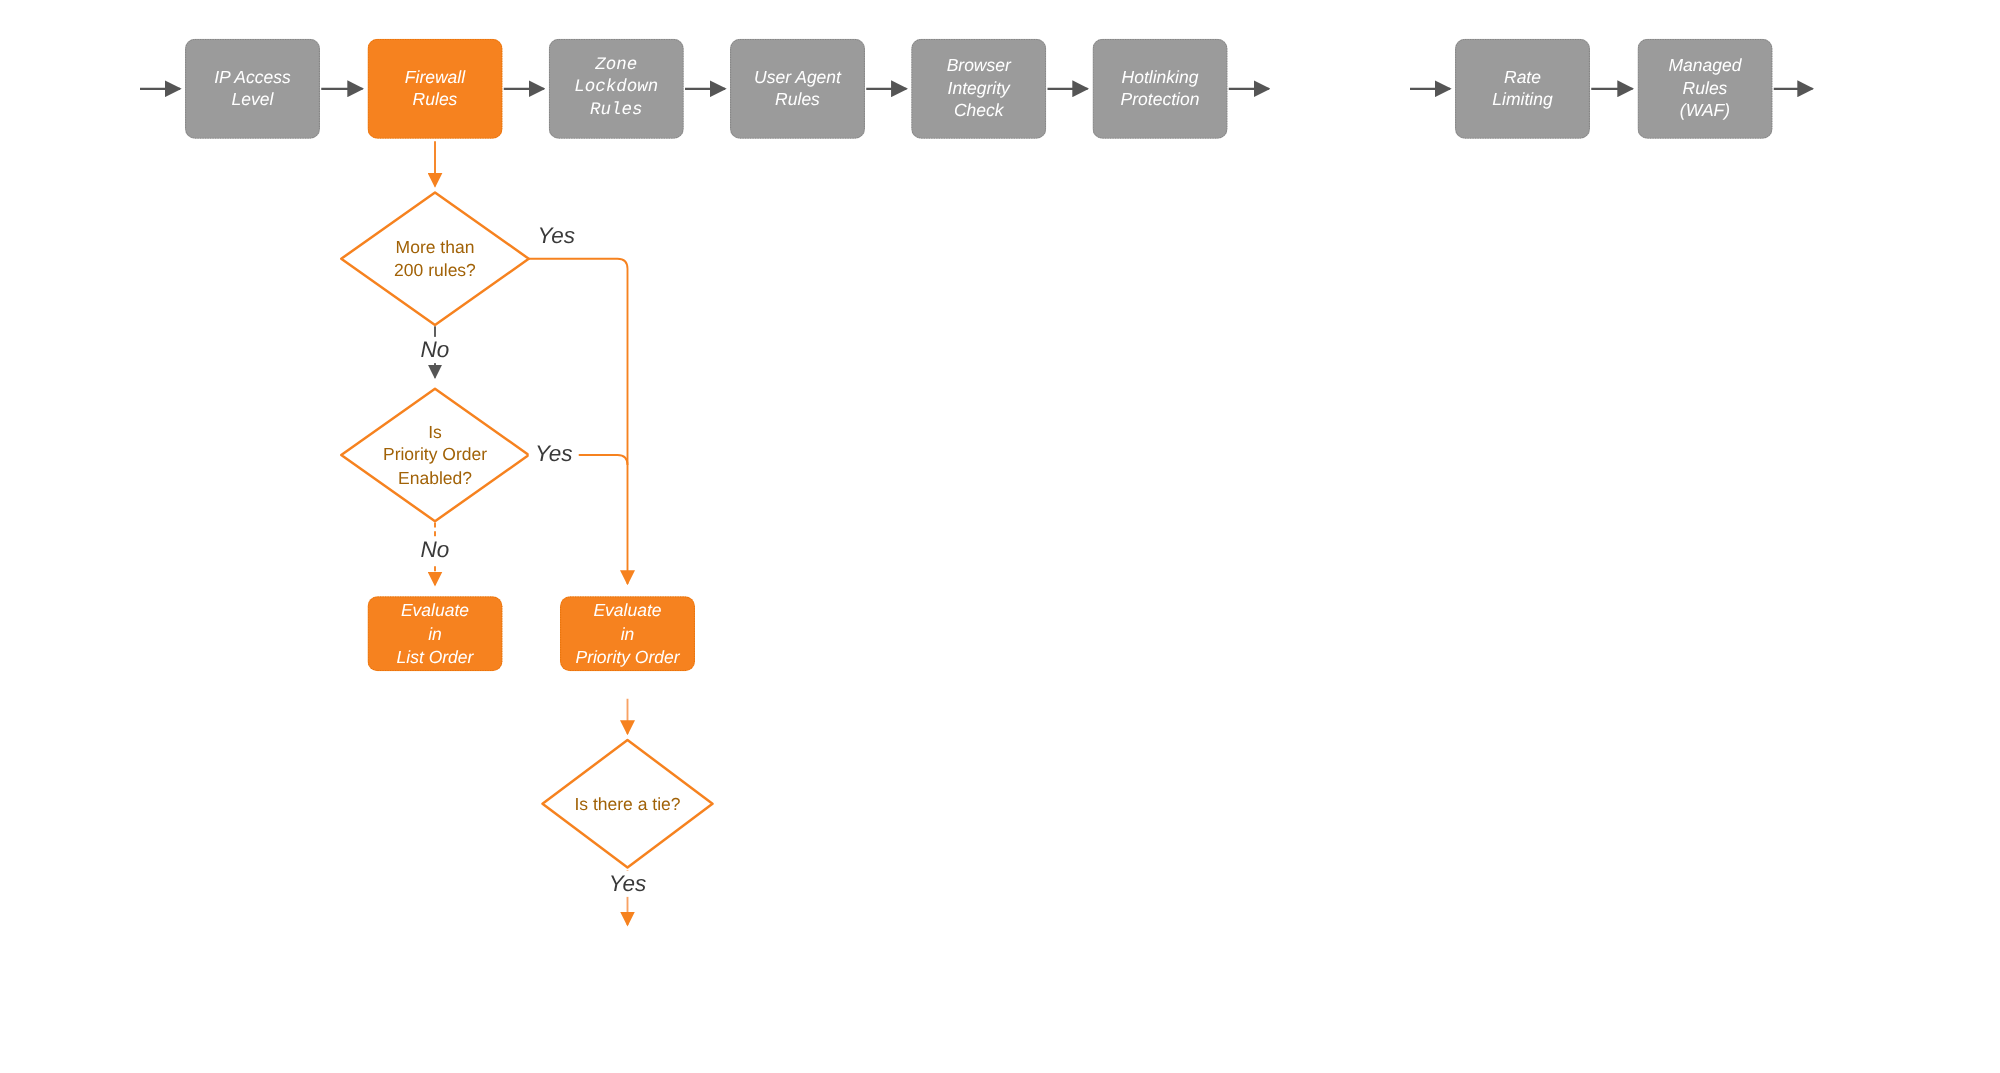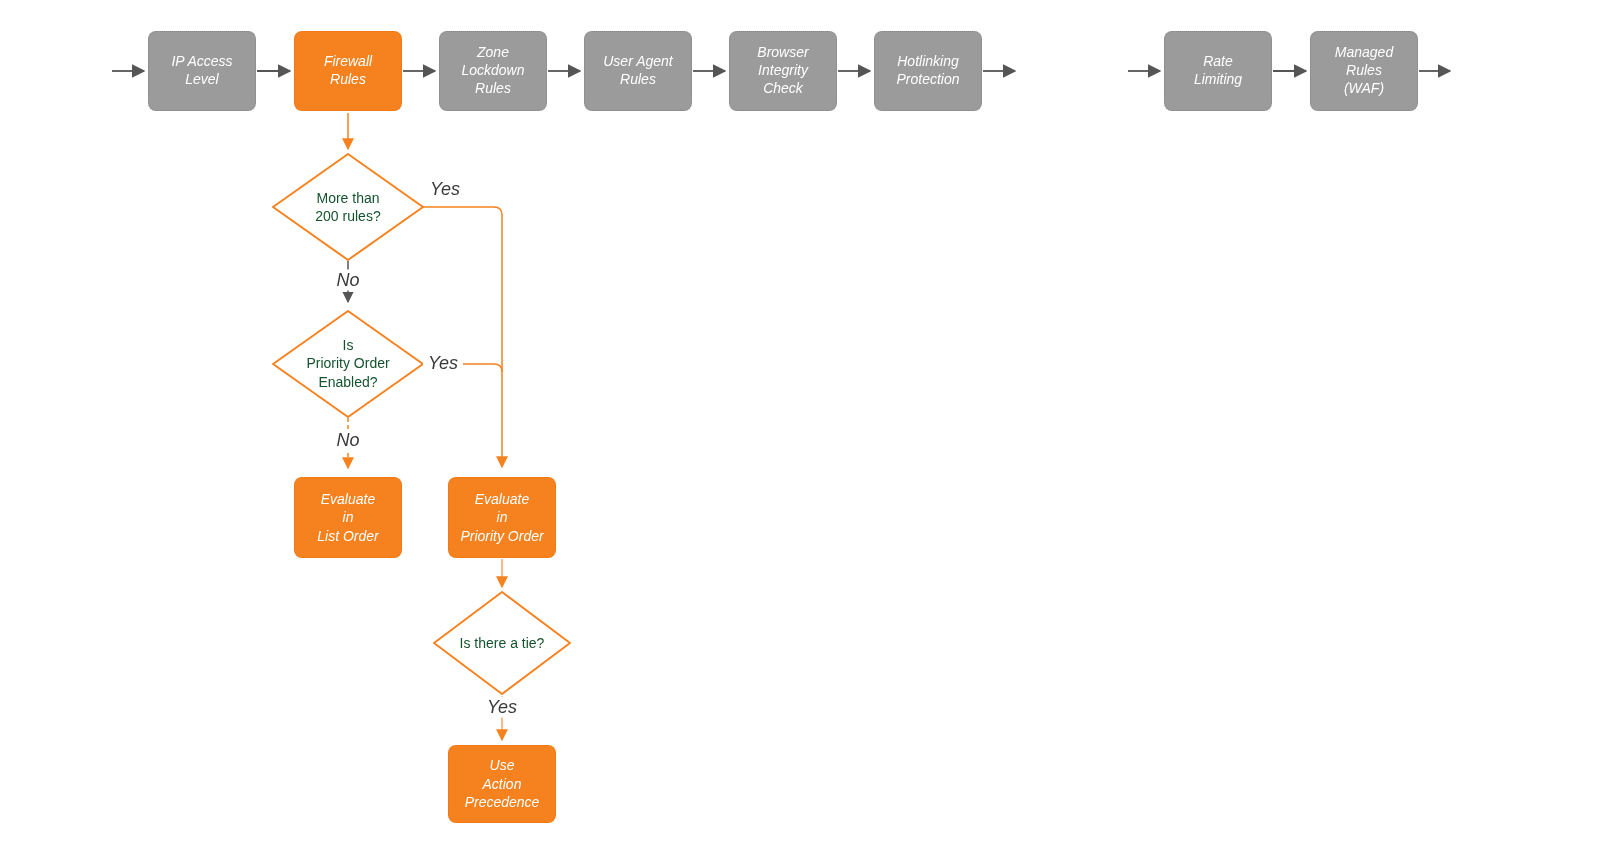--- a/index.html
+++ b/index.html
@@ -27,21 +27,21 @@
     border-radius:8px;
     color:#ffffff;
     font-style:italic;
     font-size:14px;line-height:1.28;
   }
   .stage.highlight{
     background:#f6821f;
     border:1px dotted #e8730a;
   }
   .action{
-    width:108px;height:81px;
+    width:108px;height:60px;
     background:#f6821f;
     border:1px dotted #e8730a;
     border-radius:8px;
     color:#ffffff;
     font-style:italic;
     font-size:14px;line-height:1.32;
   }
   .terminal{
     width:82px;height:82px;
     border-radius:50%;
@@ -52,21 +52,21 @@
     background:#ffffff;
     border:4px solid #1578be;
     color:#1578be;
   }
   .terminal.filled{
     background:#1578be;
     border:4px solid #1578be;
     color:#ffffff;
   }
   .dlabel{
-    color:#14532d;
+    color:#a16207;
     font-size:14px;line-height:1.32;
     transform:translate(-50%,-50%);
     width:150px;
   }
   .elabel{
     color:#3a3a3a;
     font-style:italic;
     font-size:18px;
     transform:translate(-50%,-50%);
     background:#ffffff;
@@ -126,21 +126,21 @@
     </g>
   </svg>
 
 
   <div class="node stage" style="left:148px;top:31px;">IP Access
 Level</div>
 
   <div class="node stage highlight" style="left:294px;top:31px;">Firewall
 Rules</div>
 
-  <div class="node stage" style="left:439px;top:31px;">Zone
+  <div class="node stage" style="left:439px;top:31px;font-family:Liberation Mono, monospace;">Zone
 Lockdown
 Rules</div>
 
   <div class="node stage" style="left:584px;top:31px;">User Agent
 Rules</div>
 
   <div class="node stage" style="left:874px;top:31px;">Hotlinking
 Protection</div>
 
   <div class="node stage" style="left:729px;top:31px;">Browser
@@ -176,17 +176,14 @@
   <div class="node elabel" style="left:502px;top:707px;">Yes</div>
 
   <div class="node action" style="left:294px;top:477px;">Evaluate
 in
 List Order</div>
 
   <div class="node action" style="left:448px;top:477px;">Evaluate
 in
 Priority Order</div>
 
-  <div class="node action" style="left:448px;top:745px;height:78px;">Use
-Action
-Precedence</div>
 
 </div>
 
 </body></html>

